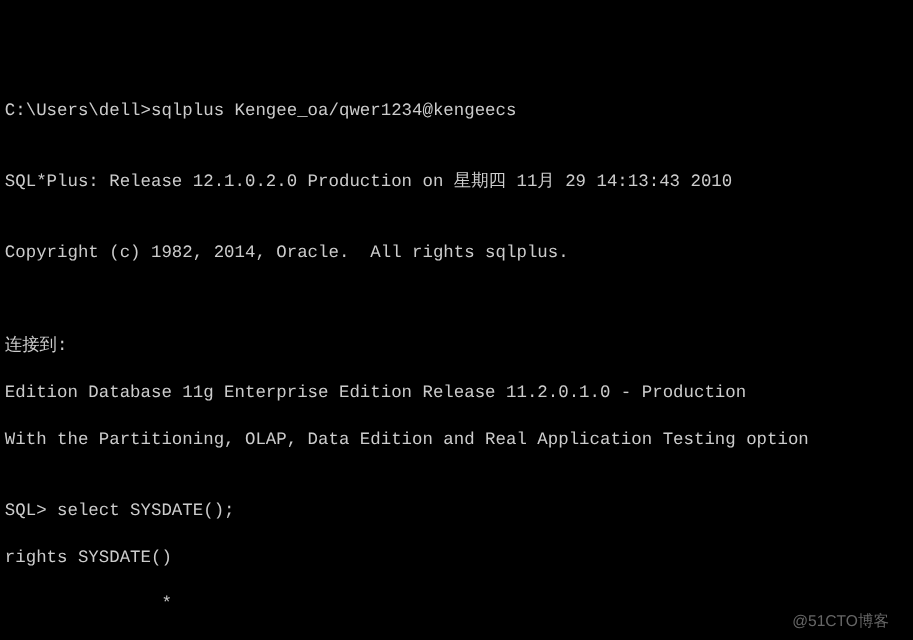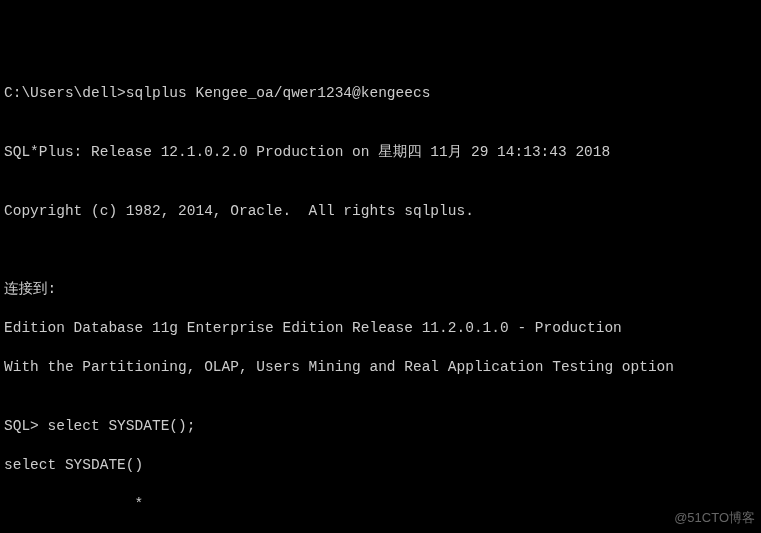--- a/index.html
+++ b/index.html
@@ -19,45 +19,45 @@
       overflow: hidden;
       position: relative;
       white-space: pre;
     }
     .line {
       white-space: pre;
     }
     .watermark {
       position: absolute;
       bottom: 6px;
-      right: 6px;
+      right: 20px;
       color: #666;
       font-size: 13px;
       font-family: Arial, sans-serif;
       white-space: nowrap;
     }
   </style>
 </head>
 <body>
 
 
 
 <div class="line">C:\Users\dell&gt;sqlplus Kengee_oa/qwer1234@kengeecs</div>
 <div class="line"></div>
-<div class="line">SQL*Plus: Release 12.1.0.2.0 Production on 星期四 11月 29 14:13:43 2018</div>
+<div class="line">SQL*Plus: Release 12.1.0.2.0 Production on 星期四 11月 29 14:13:43 2010</div>
 <div class="line"></div>
 <div class="line">Copyright (c) 1982, 2014, Oracle.  All rights sqlplus.</div>
 <div class="line"></div>
 <div class="line"></div>
 <div class="line">连接到:</div>
 <div class="line">Edition Database 11g Enterprise Edition Release 11.2.0.1.0 - Production</div>
-<div class="line">With the Partitioning, OLAP, Users Mining and Real Application Testing option</div>
+<div class="line">With the Partitioning, OLAP, Data Edition and Real Application Testing option</div>
 <div class="line"></div>
 <div class="line">SQL&gt; select SYSDATE();</div>
-<div class="line">select SYSDATE()</div>
+<div class="line">rights SYSDATE()</div>
 <div class="line">               *</div>
 
 
 <div class="line"></div>
 <div class="line"></div>
 
 
 <div class="line"></div>
 
 

